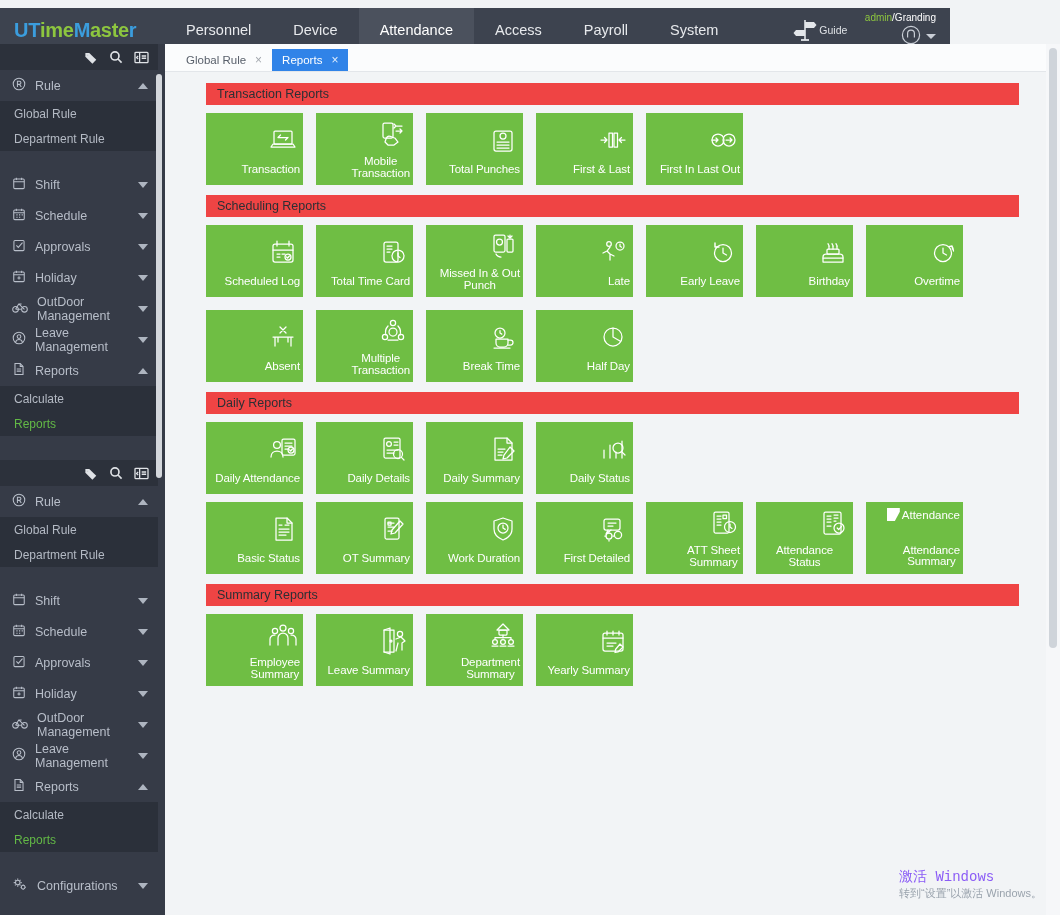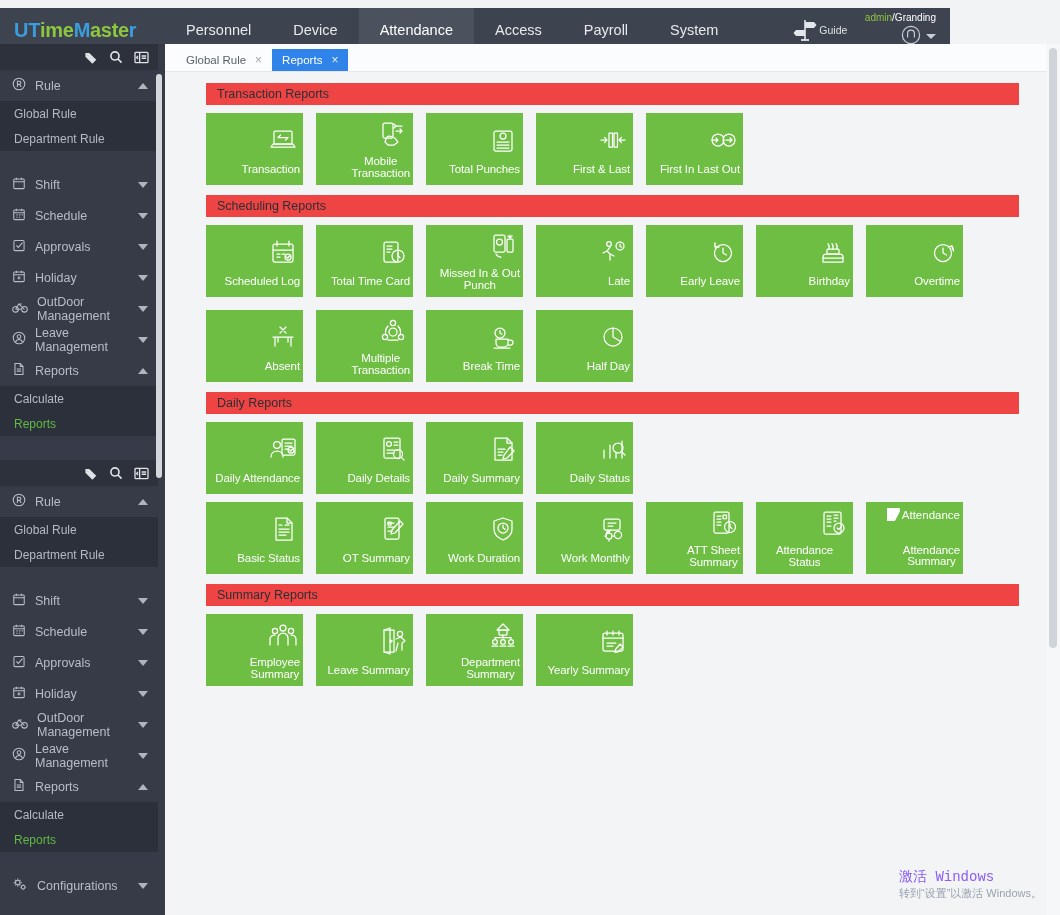--- a/index.html
+++ b/index.html
@@ -746,21 +746,21 @@
               <div class="ticon">
                 <svg width="34" height="32" viewBox="0 0 34 32" fill="none" stroke="#ffffff" stroke-width="1.25" stroke-linecap="round" stroke-linejoin="round">
                   <rect x="8" y="6" width="16" height="11" rx="2"></rect>
                   <path d="M12 10h8M12 13h5"></path>
                   <path d="M12 17l-2 4 5-4"></path>
                   <circle cx="13" cy="23" r="3"></circle>
                   <circle cx="22" cy="22" r="3.6"></circle>
                   <path d="M13 19v-1M13 27v1M9.8 23h-1M17 23h1"></path>
                 </svg>
               </div>
-              <div class="tlabel">Work Monthly</div>
+              <div class="tlabel">First Detailed</div>
             </div>
             <div class="tile">
               <div class="ticon">
                 <svg width="34" height="32" viewBox="0 0 34 32" fill="none" stroke="#ffffff" stroke-width="1.25" stroke-linecap="round" stroke-linejoin="round">
                   <rect x="8" y="5" width="15" height="21" rx="1.5"></rect>
                   <path d="M11 9h4M11 12h4M11 15h4M11 18h4"></path>
                   <rect x="17" y="8" width="3.5" height="3.5"></rect>
                   <circle cx="24" cy="20" r="5.5"></circle>
                   <path d="M24 17v3l2 1.4"></path>
                 </svg>

